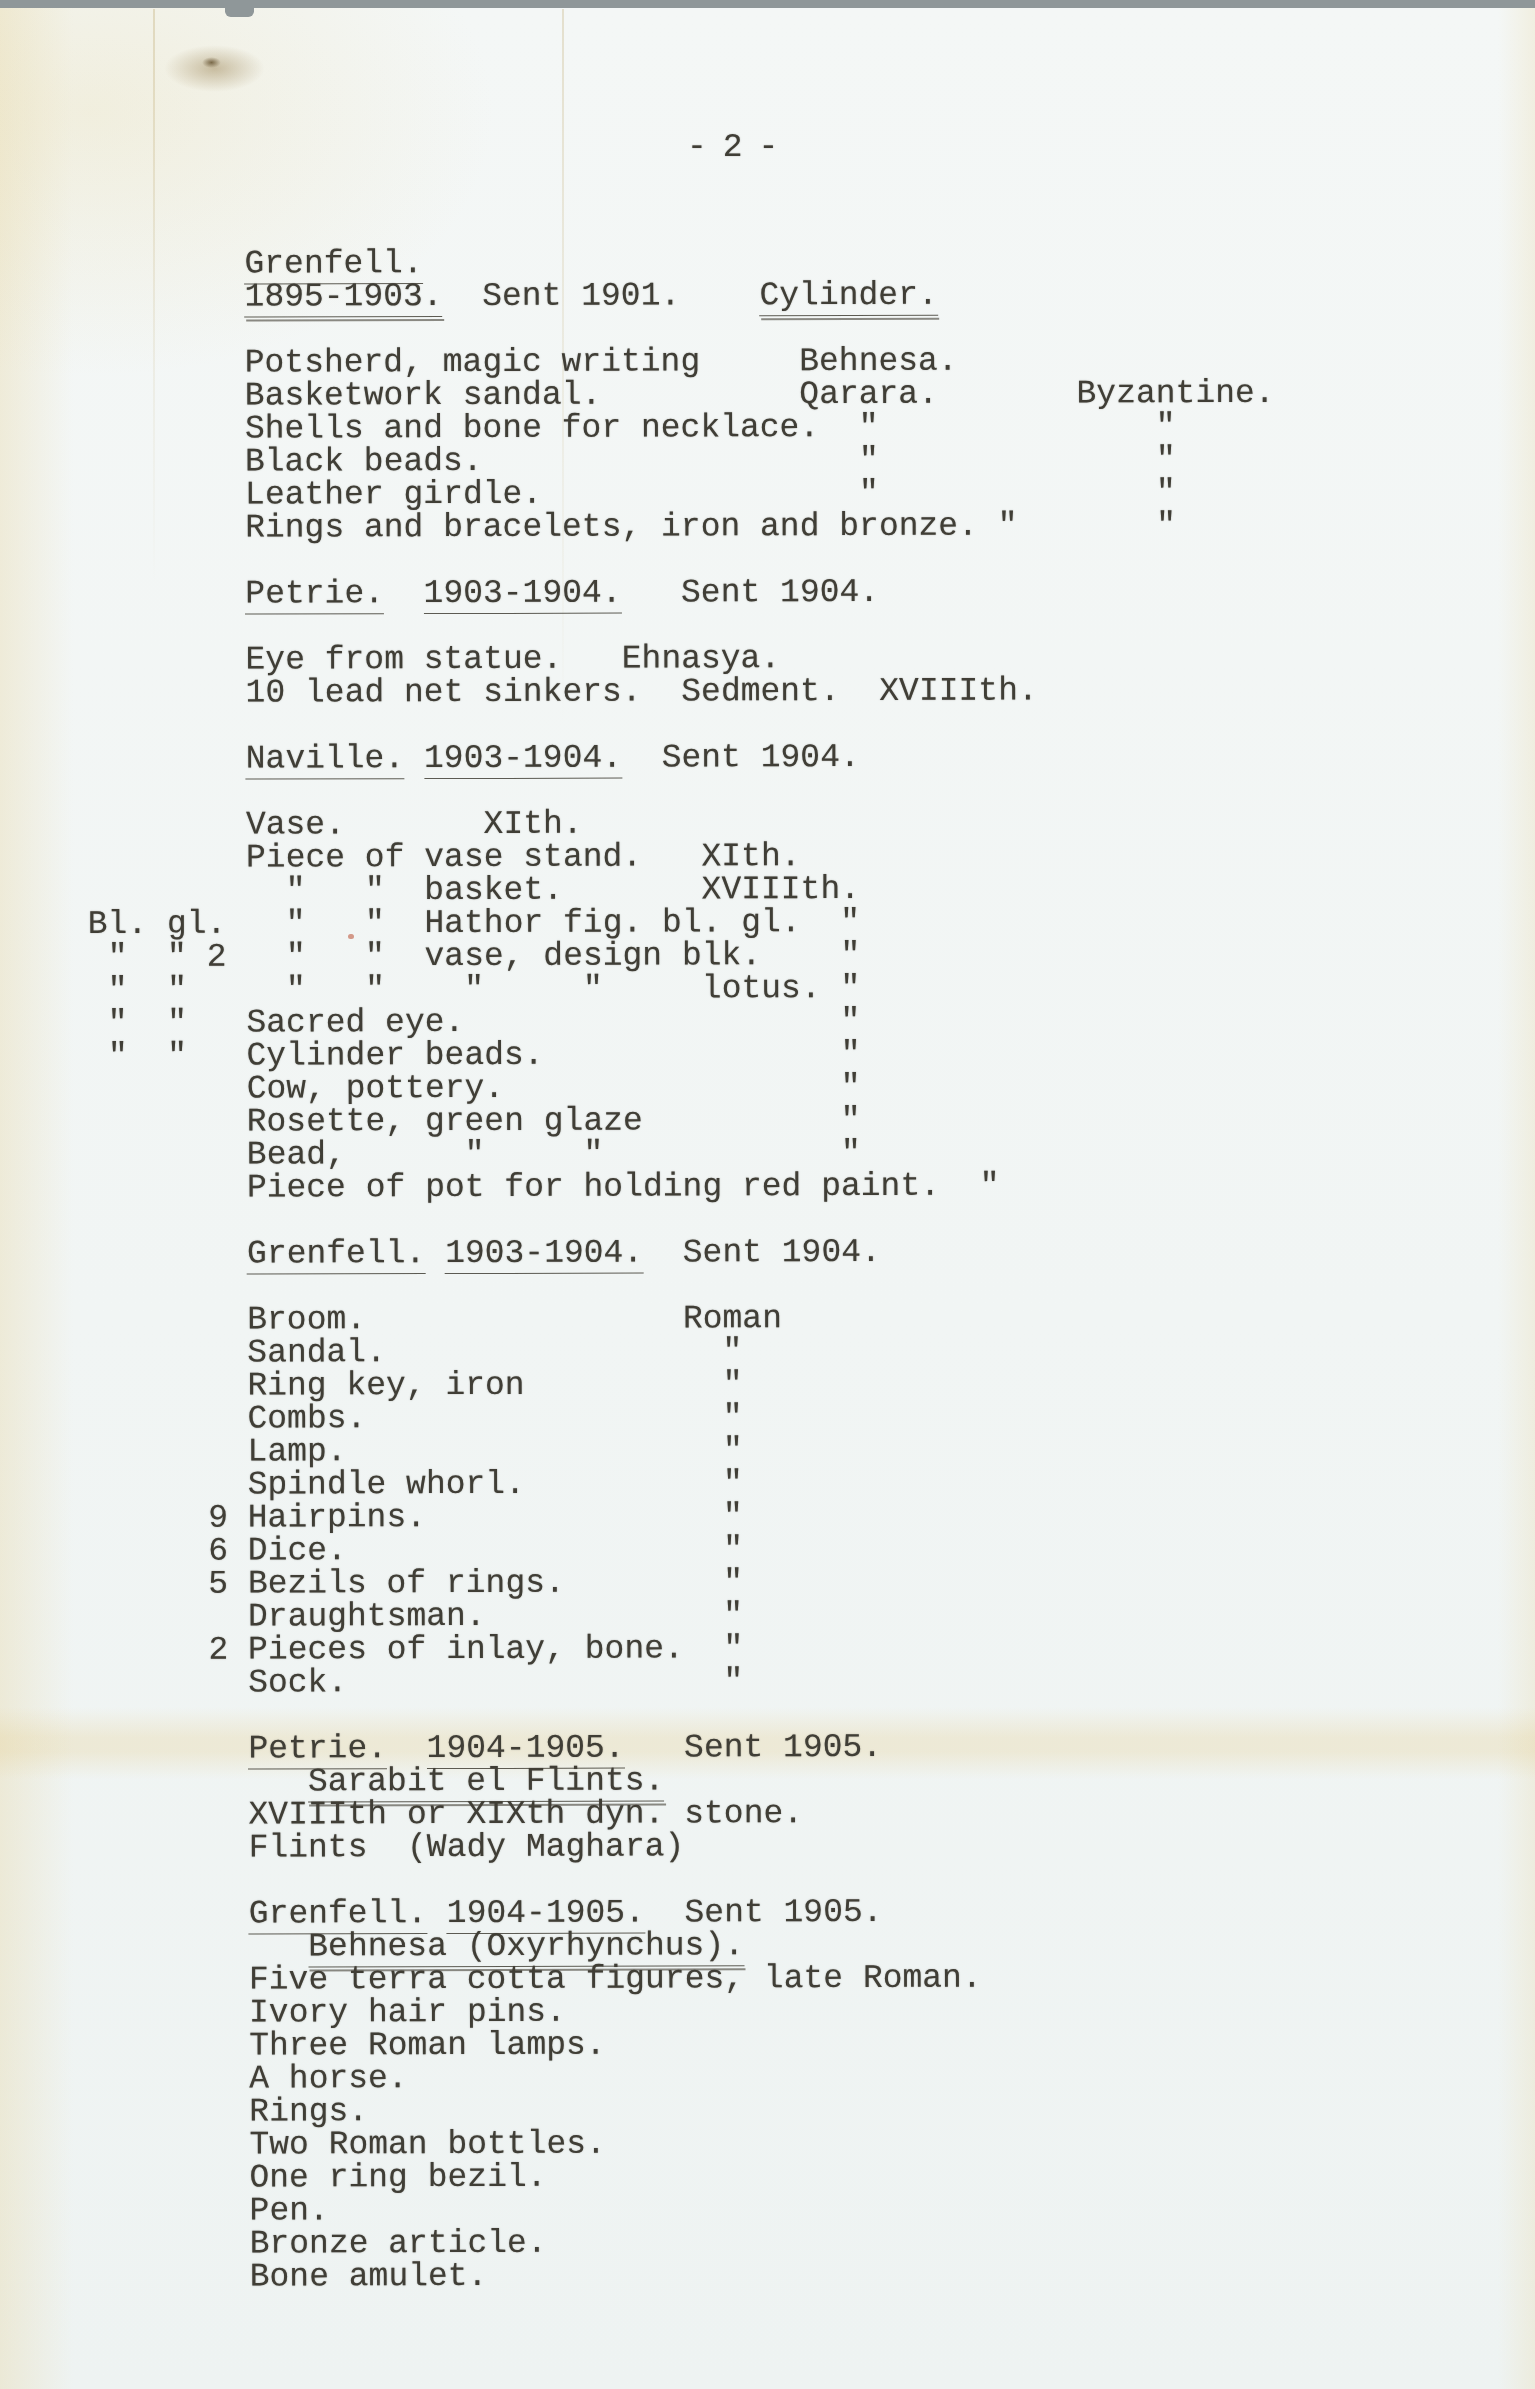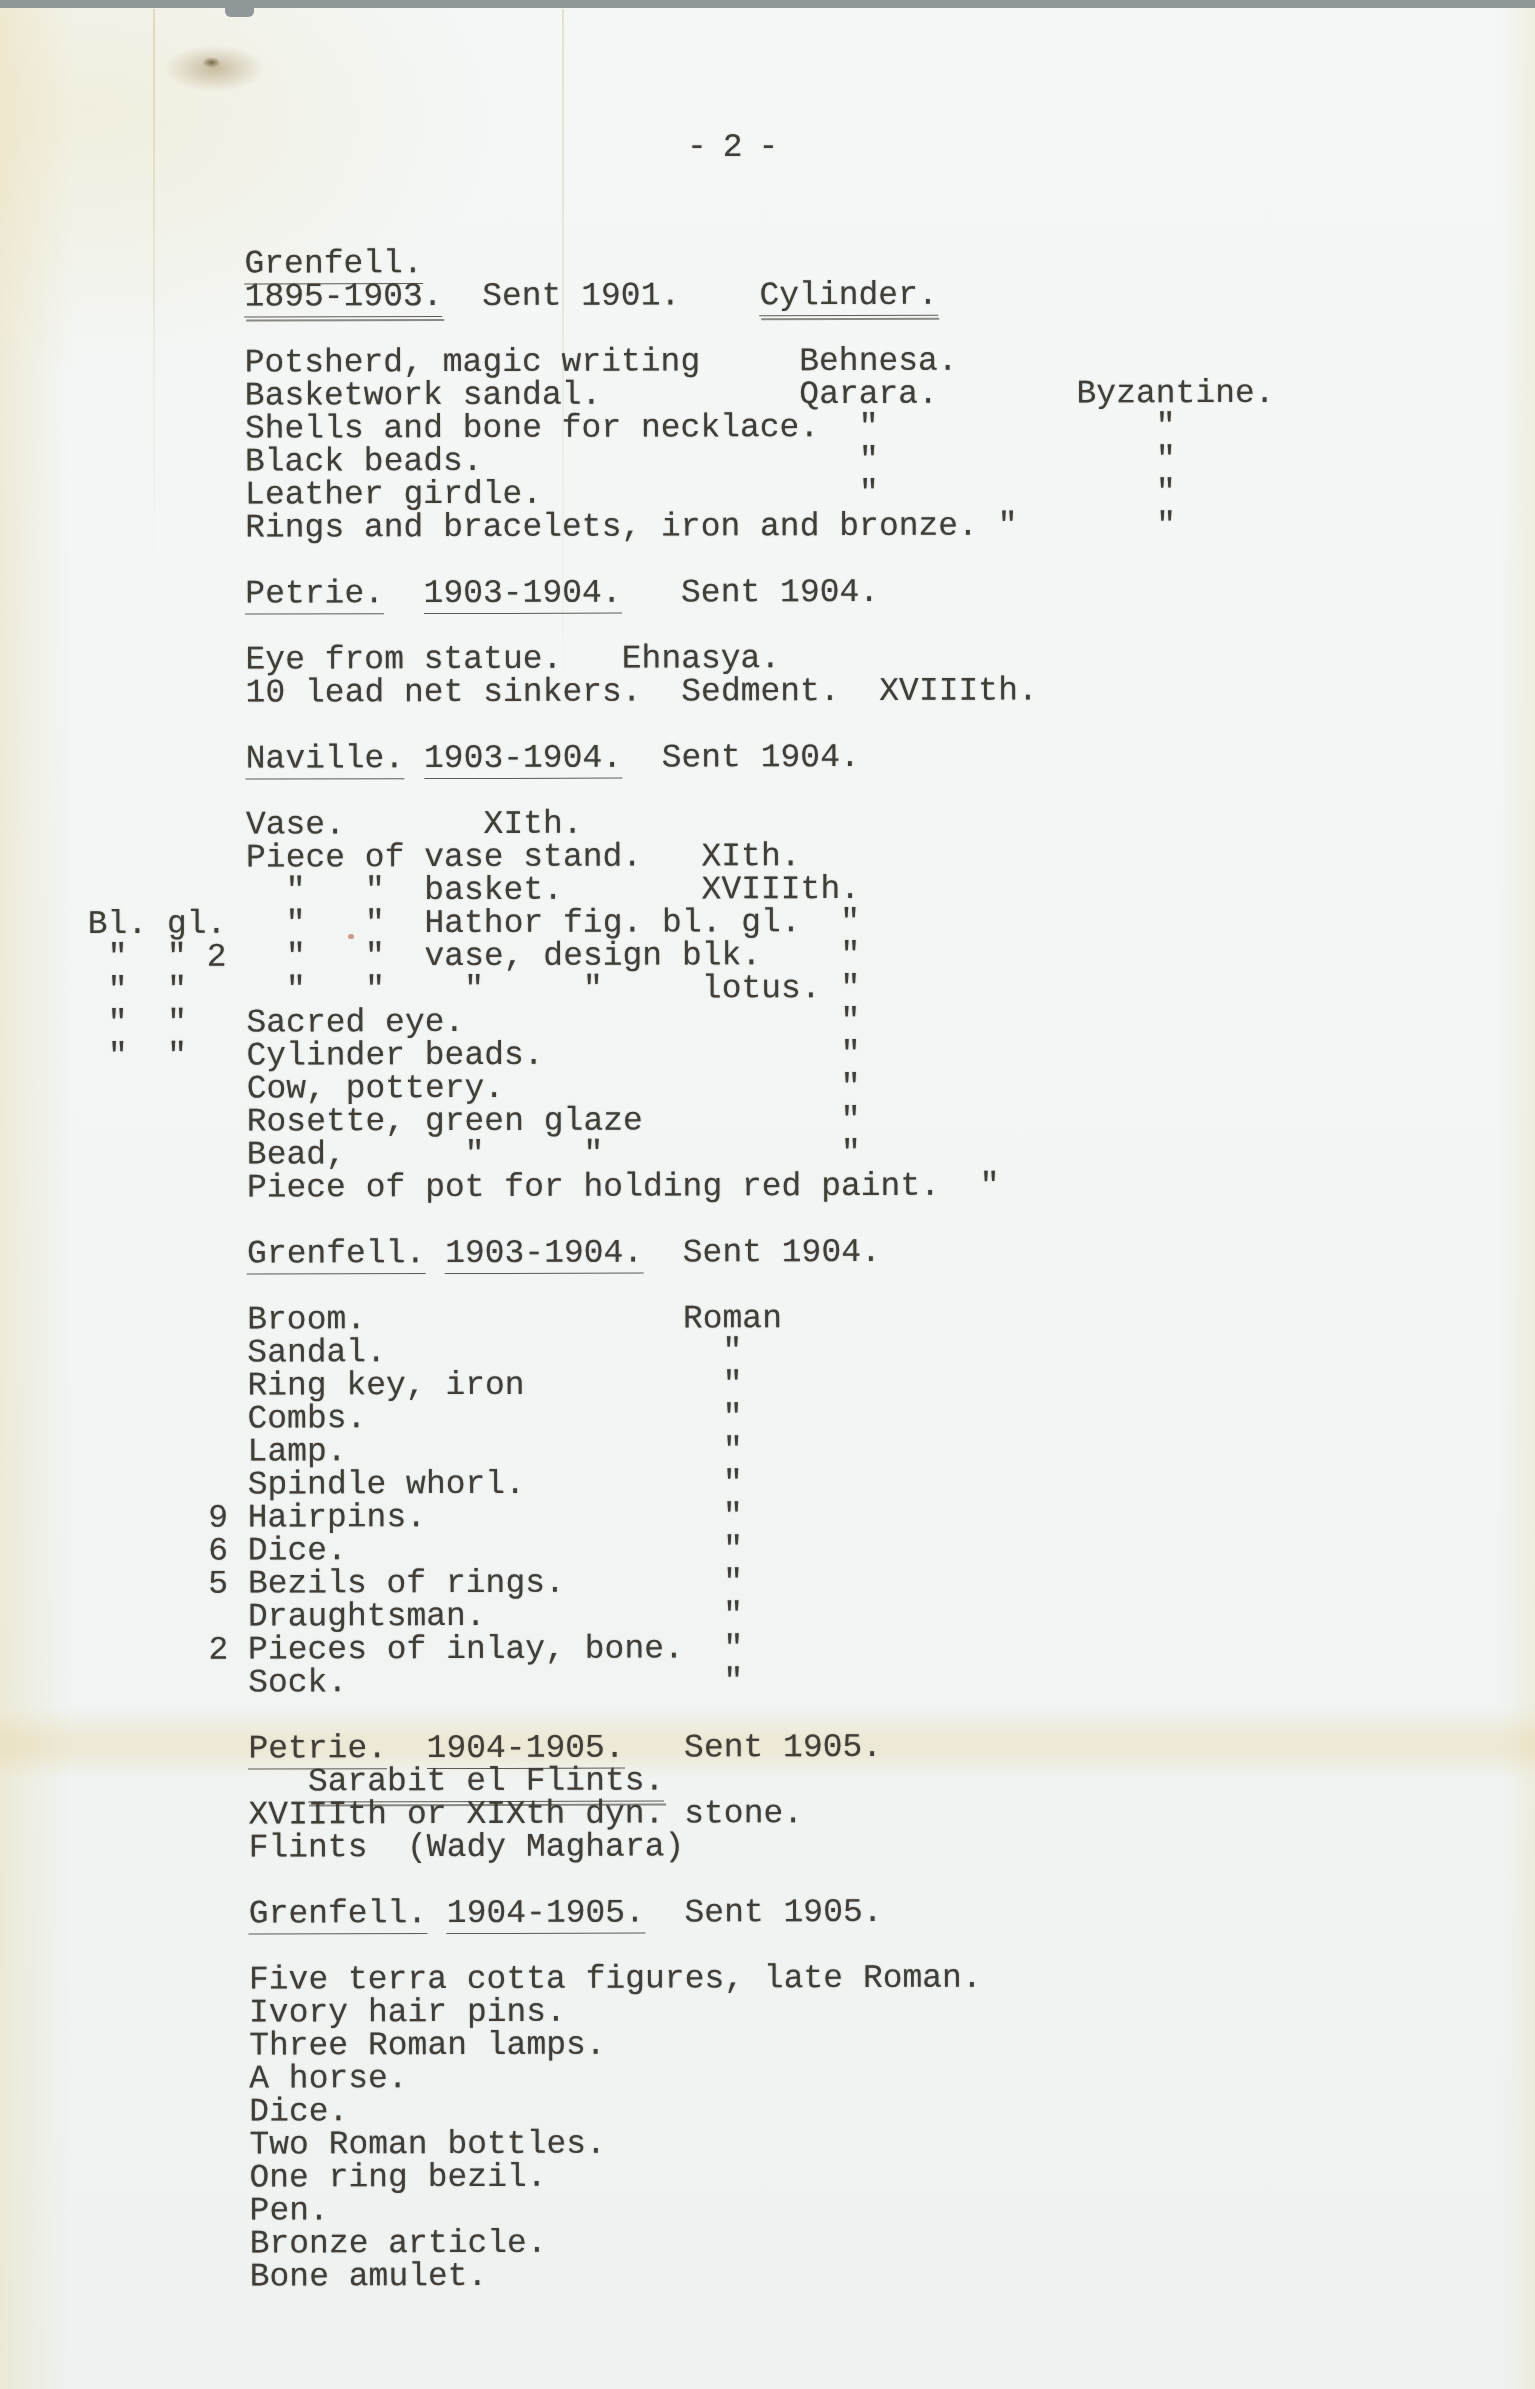--- a/index.html
+++ b/index.html
@@ -165,26 +165,26 @@
         <div class="line"><span>        Draughtsman.            "</span></div>
         <div class="line"><span>      2 Pieces of inlay, bone.  "</span></div>
         <div class="line"><span>        Sock.                   "</span></div>
         <div class="line"></div>
         <div class="line"><span>        </span><span class="u1">Petrie.</span><span>  </span><span class="u1">1904-1905.</span><span>   </span><span>Sent 1905.</span></div>
         <div class="line"><span>           </span><span class="u2">Sarabit el Flints.</span></div>
         <div class="line"><span>        XVIIIth or XIXth dyn. stone.</span></div>
         <div class="line"><span>        Flints  (Wady Maghara)</span></div>
         <div class="line"></div>
         <div class="line"><span>        </span><span class="u1">Grenfell.</span><span> </span><span class="u1">1904-1905.</span><span>  </span><span>Sent 1905.</span></div>
-        <div class="line"><span>           </span></div>
+        <div class="line"><span>           </span><span class="u2">Behnesa (Oxyrhynchus).</span></div>
         <div class="line"><span>        Five terra cotta figures, late Roman.</span></div>
         <div class="line"><span>        Ivory hair pins.</span></div>
         <div class="line"><span>        Three Roman lamps.</span></div>
         <div class="line"><span>        A horse.</span></div>
-        <div class="line"><span>        Dice.</span></div>
+        <div class="line"><span>        Rings.</span></div>
         <div class="line"><span>        Two Roman bottles.</span></div>
         <div class="line"><span>        One ring bezil.</span></div>
         <div class="line"><span>        Pen.</span></div>
         <div class="line"><span>        Bronze article.</span></div>
         <div class="line"><span>        Bone amulet.</span></div>
       </div>
   </div>
   <div class="notch"></div>
 </div>
 

